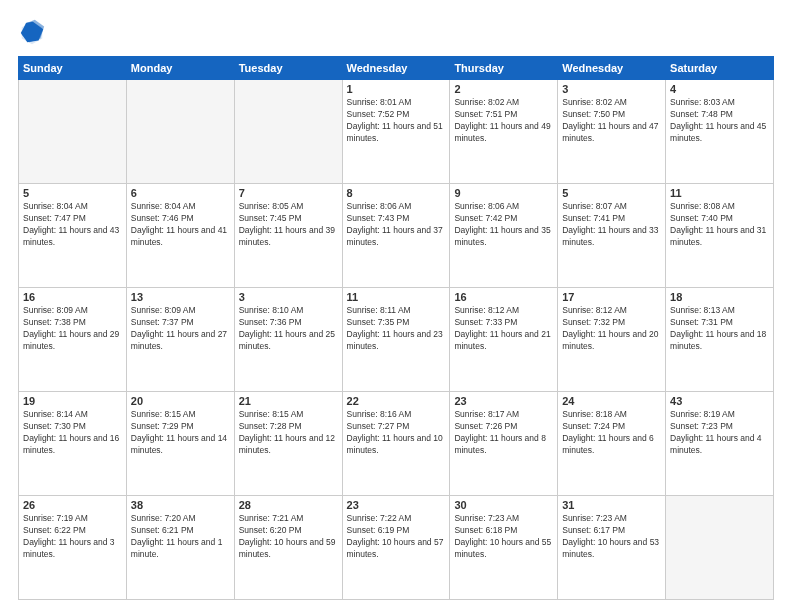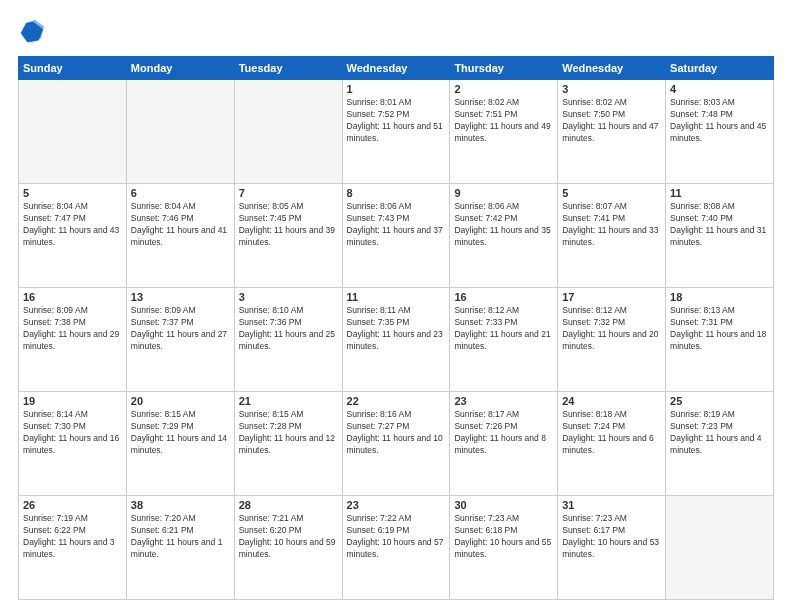--- a/index.html
+++ b/index.html
@@ -225,21 +225,21 @@
           </td>
           <td>
             <span class="day-number">23</span>
             <div class="day-info">Sunrise: 8:17 AM<br>Sunset: 7:26 PM<br>Daylight: 11 hours and 8 minutes.</div>
           </td>
           <td>
             <span class="day-number">24</span>
             <div class="day-info">Sunrise: 8:18 AM<br>Sunset: 7:24 PM<br>Daylight: 11 hours and 6 minutes.</div>
           </td>
           <td>
-            <span class="day-number">25</span>
+            <span class="day-number">43</span>
             <div class="day-info">Sunrise: 8:19 AM<br>Sunset: 7:23 PM<br>Daylight: 11 hours and 4 minutes.</div>
           </td>
         </tr>
         <tr>
           <td>
             <span class="day-number">26</span>
             <div class="day-info">Sunrise: 7:19 AM<br>Sunset: 6:22 PM<br>Daylight: 11 hours and 3 minutes.</div>
           </td>
           <td>
             <span class="day-number">38</span>

